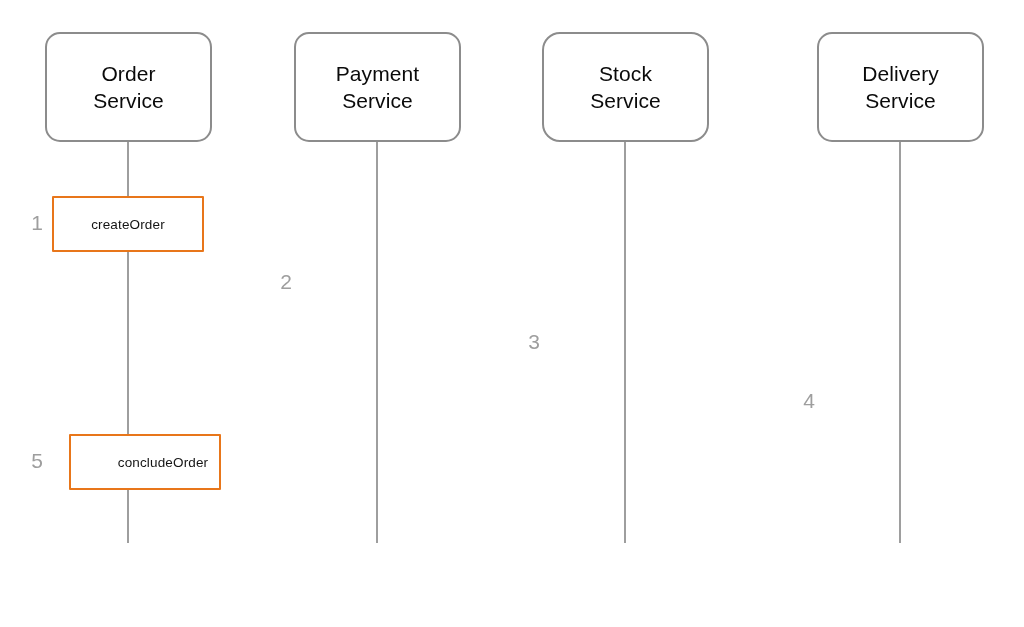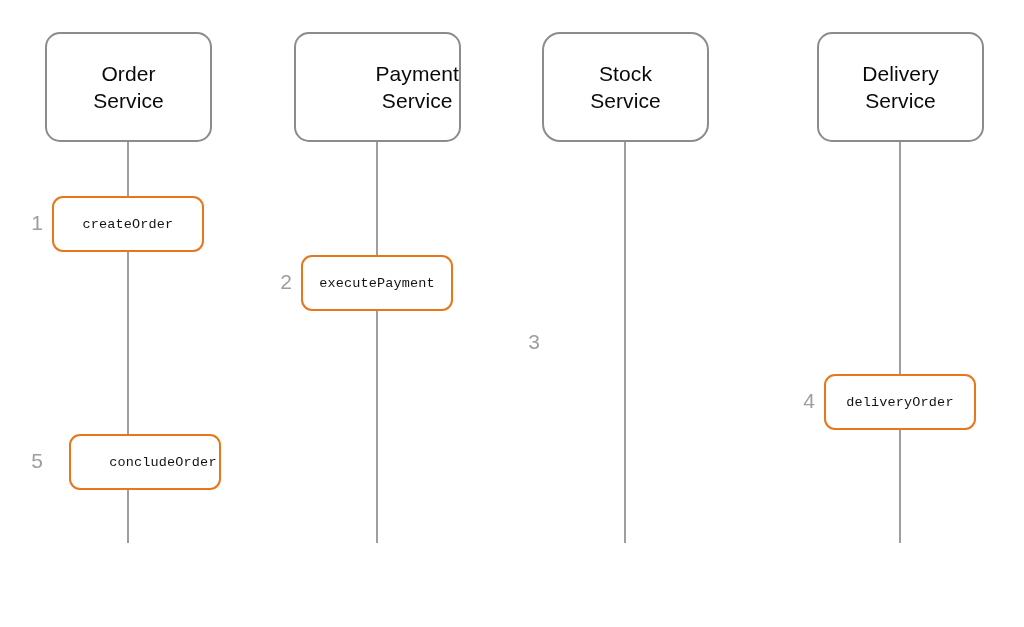--- a/index.html
+++ b/index.html
@@ -52,26 +52,25 @@
   }
 
   
   .step-box {
     position: absolute;
     box-sizing: border-box;
     width: 152px;
     height: 56px;
     background: #ffffff;
     border: 2px solid #e8761a;
-    border-radius: 11px;
+    border-radius: 1px;
     display: flex;
     align-items: center;
     justify-content: center;
     z-index: 3;
-    font-family: Liberation Mono, monospace;
   }
   .step-box .step-label {
     font-size: 13.5px;
     color: #141414;
     text-align: center;
     letter-spacing: 0.15px;
   }
 
   
   .step-number {
@@ -92,50 +91,44 @@
   <div class="lifeline" style="left:127px; top:142px; height:401px;"></div>
   <div class="lifeline" style="left:376px; top:142px; height:401px;"></div>
   <div class="lifeline" style="left:624px; top:142px; height:401px;"></div>
   <div class="lifeline" style="left:899px; top:142px; height:401px;"></div>
 
   <div class="participant" style="left:45px; top:32px;">
     <div class="pname">Order
 Service</div>
   </div>
 
-  <div class="participant" style="left:294px; top:32px;align-items:flex-end;">
+  <div class="participant" style="left:294px; top:32px;">
     <div class="pname">Payment
 Service</div>
   </div>
 
   <div class="participant" style="left:542px; top:32px;border-radius:18px;">
     <div class="pname">Stock
 Service</div>
   </div>
 
   <div class="participant" style="left:817px; top:32px;">
     <div class="pname">Delivery
 Service</div>
   </div>
 
   <div class="step-number" style="left:26px; top:211px;">1</div>
   <div class="step-box" style="left:52px; top:196px;">
     <div class="step-label">createOrder</div>
   </div>
 
   <div class="step-number" style="left:275px; top:270px;">2</div>
-  <div class="step-box" style="left:301px; top:255px;">
-    <div class="step-label">executePayment</div>
-  </div>
 
   <div class="step-number" style="left:523px; top:330px;">3</div>
 
   <div class="step-number" style="left:798px; top:389px;">4</div>
-  <div class="step-box" style="left:824px; top:374px;">
-    <div class="step-label">deliveryOrder</div>
-  </div>
 
   <div class="step-number" style="left:26px; top:449px;">5</div>
   <div class="step-box" style="left:69px; top:434px;padding-left:36px;">
     <div class="step-label">concludeOrder</div>
   </div>
 
 </div>
 
 </body></html>

